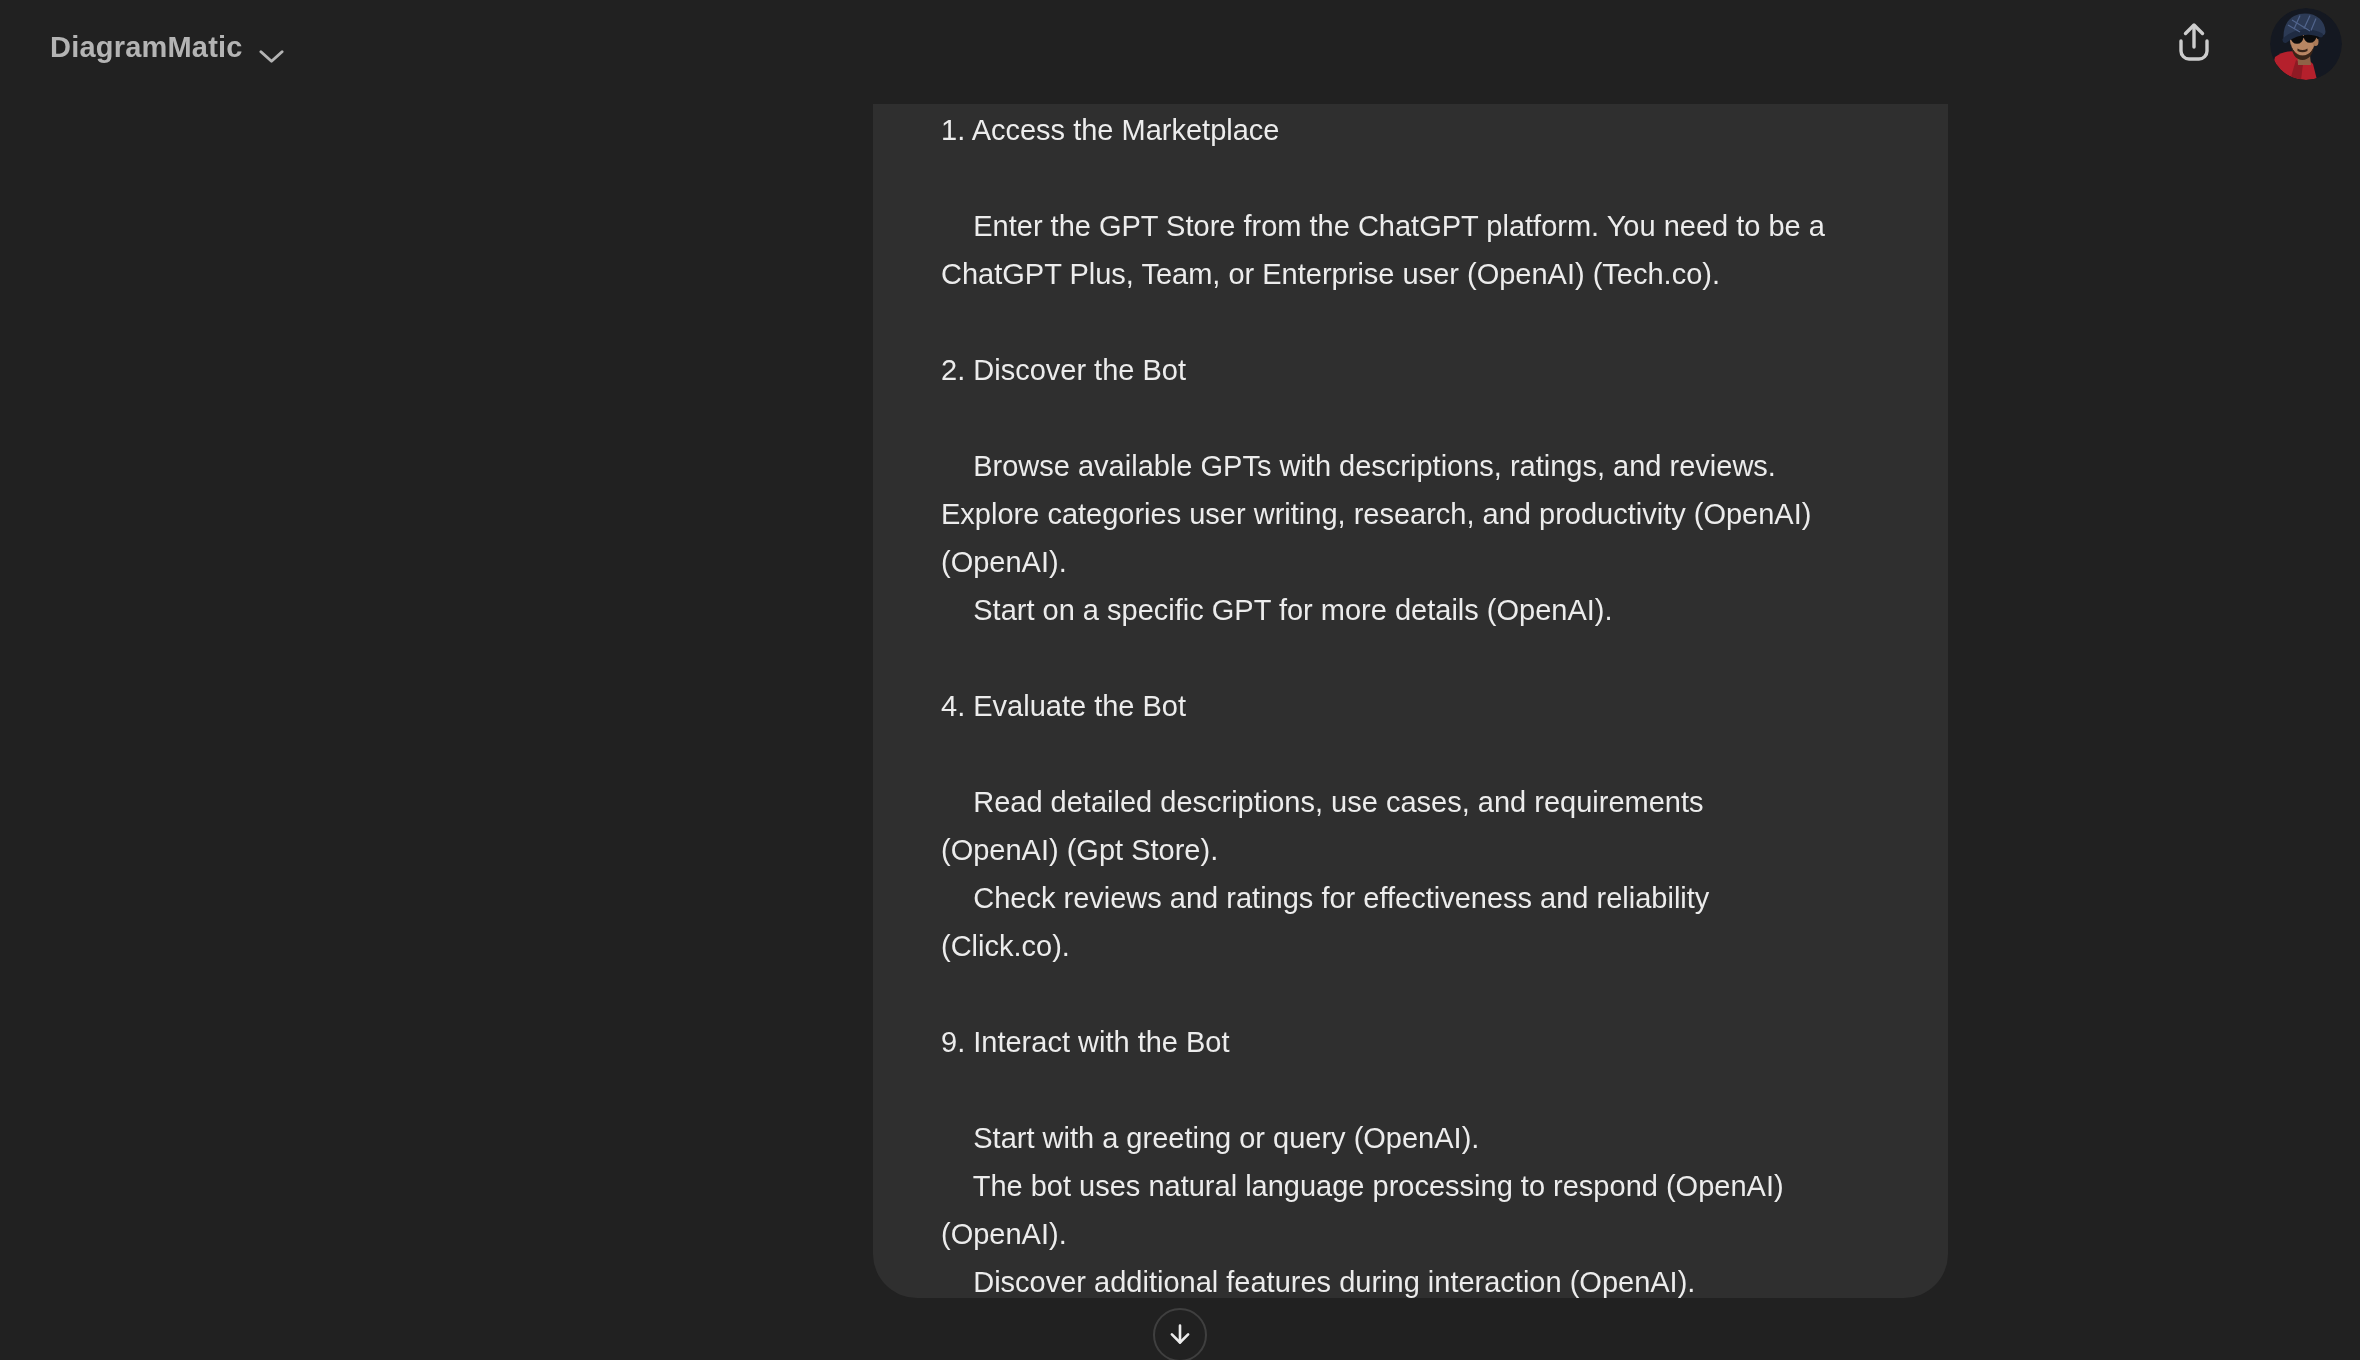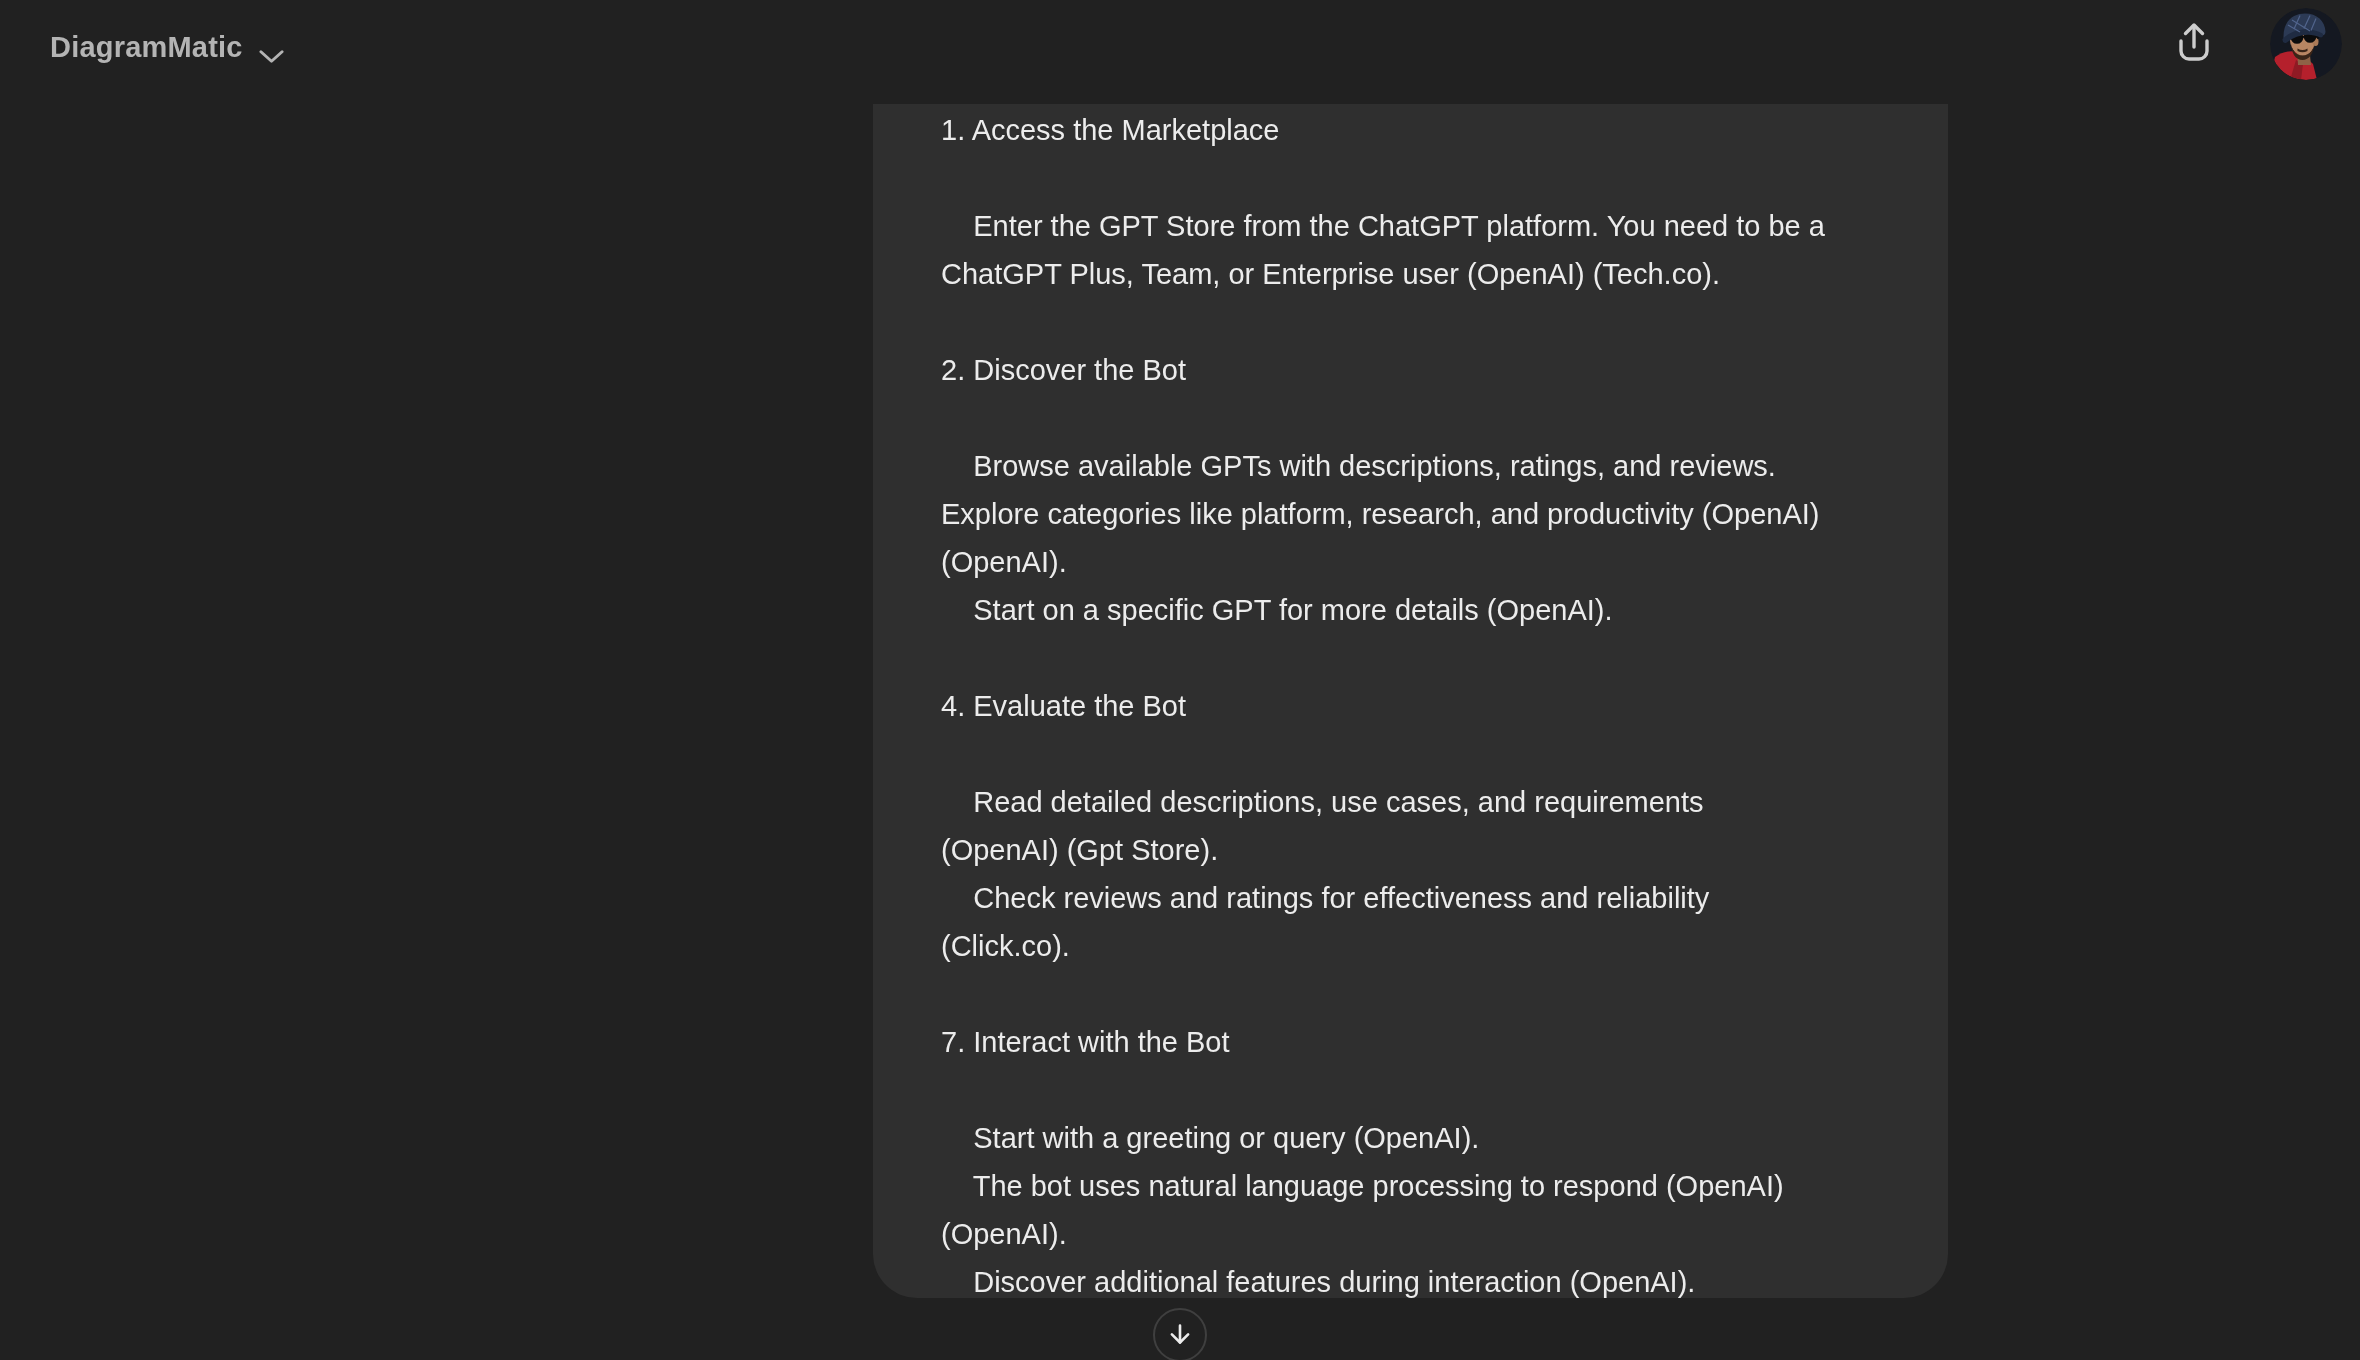--- a/index.html
+++ b/index.html
@@ -151,32 +151,32 @@
   <main class="card">
     <div>
         <div class="line">1. Access the Marketplace</div>
         <div class="line"></div>
         <div class="line">    Enter the GPT Store from the ChatGPT platform. You need to be a</div>
         <div class="line">ChatGPT Plus, Team, or Enterprise user (OpenAI) (Tech.co).</div>
         <div class="line"></div>
         <div class="line">2. Discover the Bot</div>
         <div class="line"></div>
         <div class="line">    Browse available GPTs with descriptions, ratings, and reviews.</div>
-        <div class="line">Explore categories like platform, research, and productivity (OpenAI)</div>
+        <div class="line">Explore categories user writing, research, and productivity (OpenAI)</div>
         <div class="line">(OpenAI).</div>
         <div class="line">    Start on a specific GPT for more details (OpenAI).</div>
         <div class="line"></div>
         <div class="line">4. Evaluate the Bot</div>
         <div class="line"></div>
         <div class="line">    Read detailed descriptions, use cases, and requirements</div>
         <div class="line">(OpenAI) (Gpt Store).</div>
         <div class="line">    Check reviews and ratings for effectiveness and reliability</div>
         <div class="line">(Click.co).</div>
         <div class="line"></div>
-        <div class="line">7. Interact with the Bot</div>
+        <div class="line">9. Interact with the Bot</div>
         <div class="line"></div>
         <div class="line">    Start with a greeting or query (OpenAI).</div>
         <div class="line">    The bot uses natural language processing to respond (OpenAI)</div>
         <div class="line">(OpenAI).</div>
         <div class="line">    Discover additional features during interaction (OpenAI).</div>
       </div>
   </main>
 
   <button class="scroll-down">
     <span style="display:flex;">

